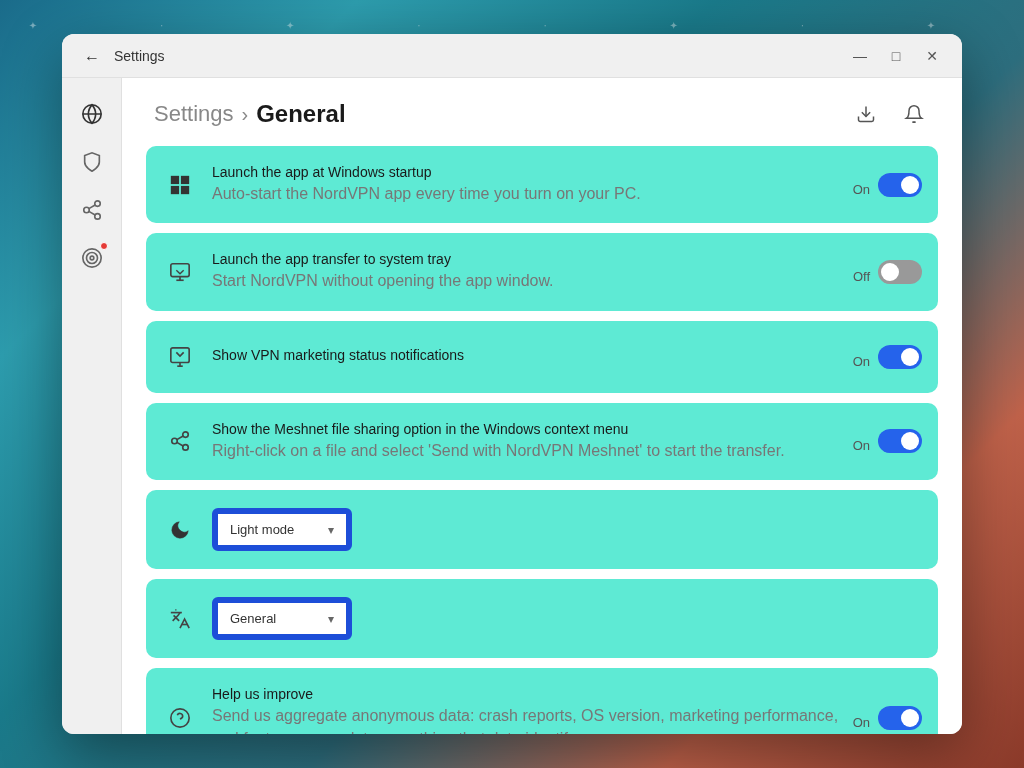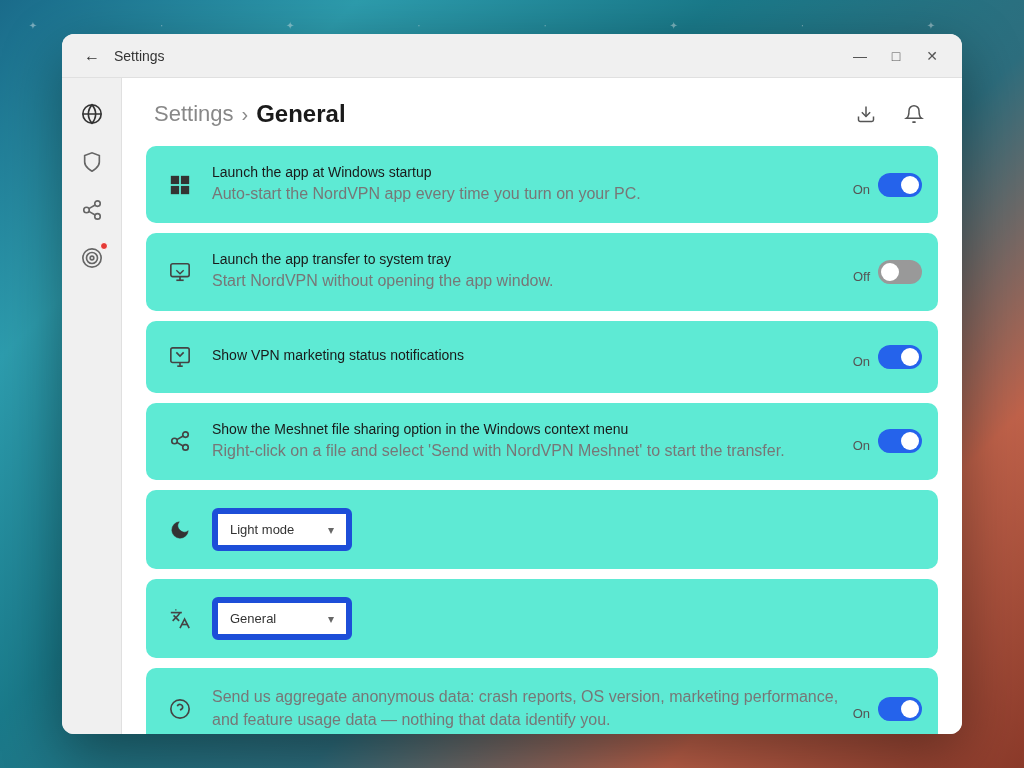--- a/index.html
+++ b/index.html
@@ -500,20 +500,21 @@
 
         <div class="settings-row">
           <div class="settings-icon">
             <svg width="22" height="22" viewBox="0 0 24 24" fill="none" stroke="#444" stroke-width="1.8">
               <circle cx="12" cy="12" r="10"></circle>
               <path d="M9.09 9a3 3 0 0 1 5.83 1c0 2-3 3-3 3"></path>
               <line x1="12" y1="17" x2="12.01" y2="17"></line>
             </svg>
           </div>
           <div class="settings-text">
+            <div class="settings-title">Help us improve</div>
             <div class="settings-desc">Send us aggregate anonymous data: crash reports, OS version, marketing performance, and feature usage data — nothing that data identify you.</div>
           </div>
           <div class="settings-control">
             <span class="toggle-label">On</span>
             <div class="toggle on"></div>
           </div>
         </div>
 
       </div>
     </div>

